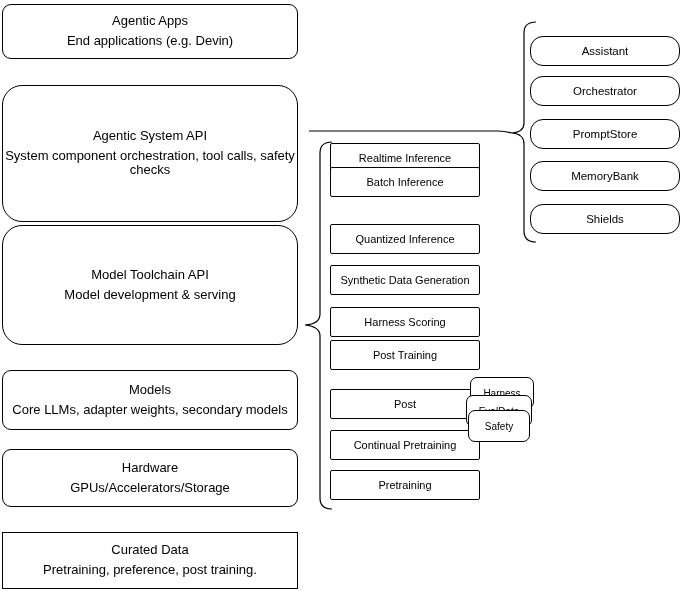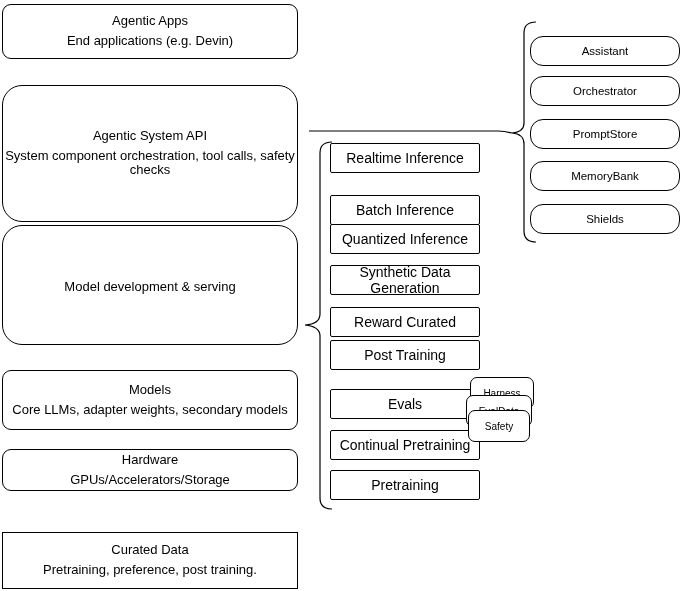--- a/index.html
+++ b/index.html
@@ -48,21 +48,21 @@
     font-size: 13px;
     line-height: 1.1;
     margin-top: 5px;
   }
   
   .mbox {
     left: 330px;
     width: 150px;
     height: 30px;
     border-radius: 2px;
-    font-size: 14px;
+    font-size: 11px;
     z-index: 1;
   }
   
   .rbox {
     left: 530px;
     width: 150px;
     height: 30px;
     border-radius: 13px;
     font-size: 11.5px;
     z-index: 1;
@@ -95,58 +95,59 @@
     <div class="title">Agentic Apps</div>
     <div class="subtitle">End applications (e.g. Devin)</div>
   </div>
 
   <div class="node lbox" style="top:85px;height:137px;border-radius:20px">
     <div class="title">Agentic System API</div>
     <div class="subtitle">System component orchestration, tool calls, safety checks</div>
   </div>
 
   <div class="node lbox" style="top:225px;height:120px;border-radius:20px">
+    <div class="title">Model Toolchain API</div>
     <div class="subtitle">Model development &amp; serving</div>
   </div>
 
   <div class="node lbox" style="top:370px;height:60px;border-radius:9px">
     <div class="title">Models</div>
     <div class="subtitle">Core LLMs, adapter weights, secondary models</div>
   </div>
 
-  <div class="node lbox" style="top:449px;height:42px;border-radius:9px">
+  <div class="node lbox" style="top:449px;height:58px;border-radius:9px">
     <div class="title">Hardware</div>
     <div class="subtitle">GPUs/Accelerators/Storage</div>
   </div>
 
   <div class="node lbox" style="top:532px;height:57px;border-radius:0">
     <div class="title">Curated Data</div>
     <div class="subtitle">Pretraining, preference, post training.</div>
   </div>
 
   <div class="node mbox" style="top:143px">
     <span class="label">Realtime Inference</span>
   </div>
-  <div class="node mbox" style="top:195px">
+  <div class="node mbox" style="top:167px">
     <span class="label">Batch Inference</span>
   </div>
   <div class="node mbox" style="top:224px">
     <span class="label">Quantized Inference</span>
   </div>
   <div class="node mbox" style="top:265px">
     <span class="label">Synthetic Data Generation</span>
   </div>
   <div class="node mbox" style="top:307px">
-    <span class="label">Reward Curated</span>
+    <span class="label">Harness Scoring</span>
   </div>
   <div class="node mbox" style="top:340px">
     <span class="label">Post Training</span>
   </div>
   <div class="node mbox" style="top:389px">
-    <span class="label">Evals</span>
+    <span class="label">Post</span>
   </div>
   <div class="node mbox" style="top:430px">
     <span class="label">Continual Pretraining</span>
   </div>
   <div class="node mbox" style="top:470px">
     <span class="label">Pretraining</span>
   </div>
 
   <div class="node pill" style="left:470px;top:377px;width:64px">
     <span class="label">Harness</span>

